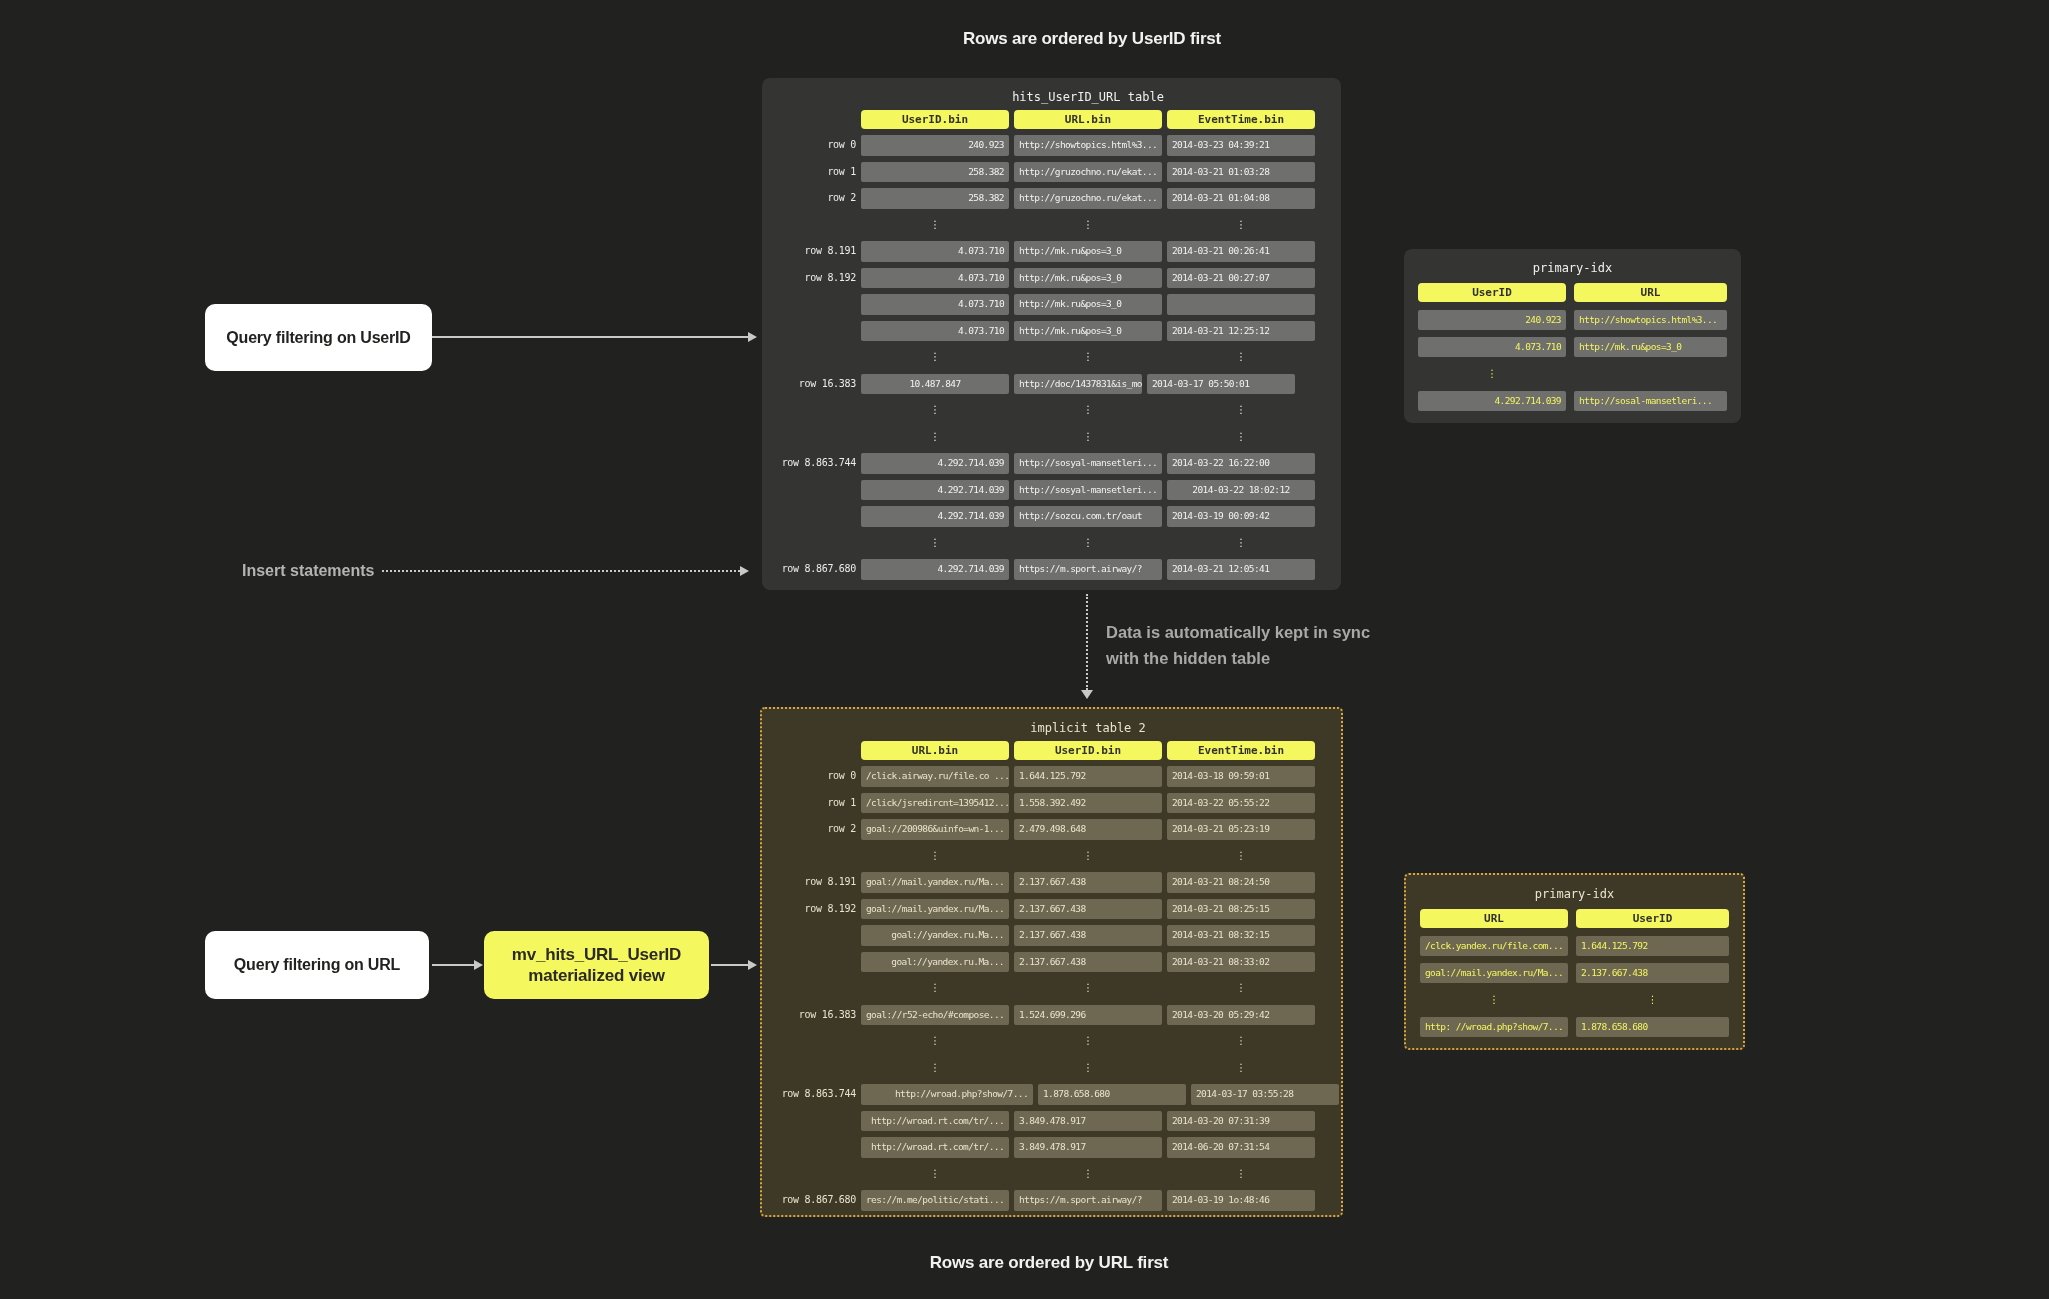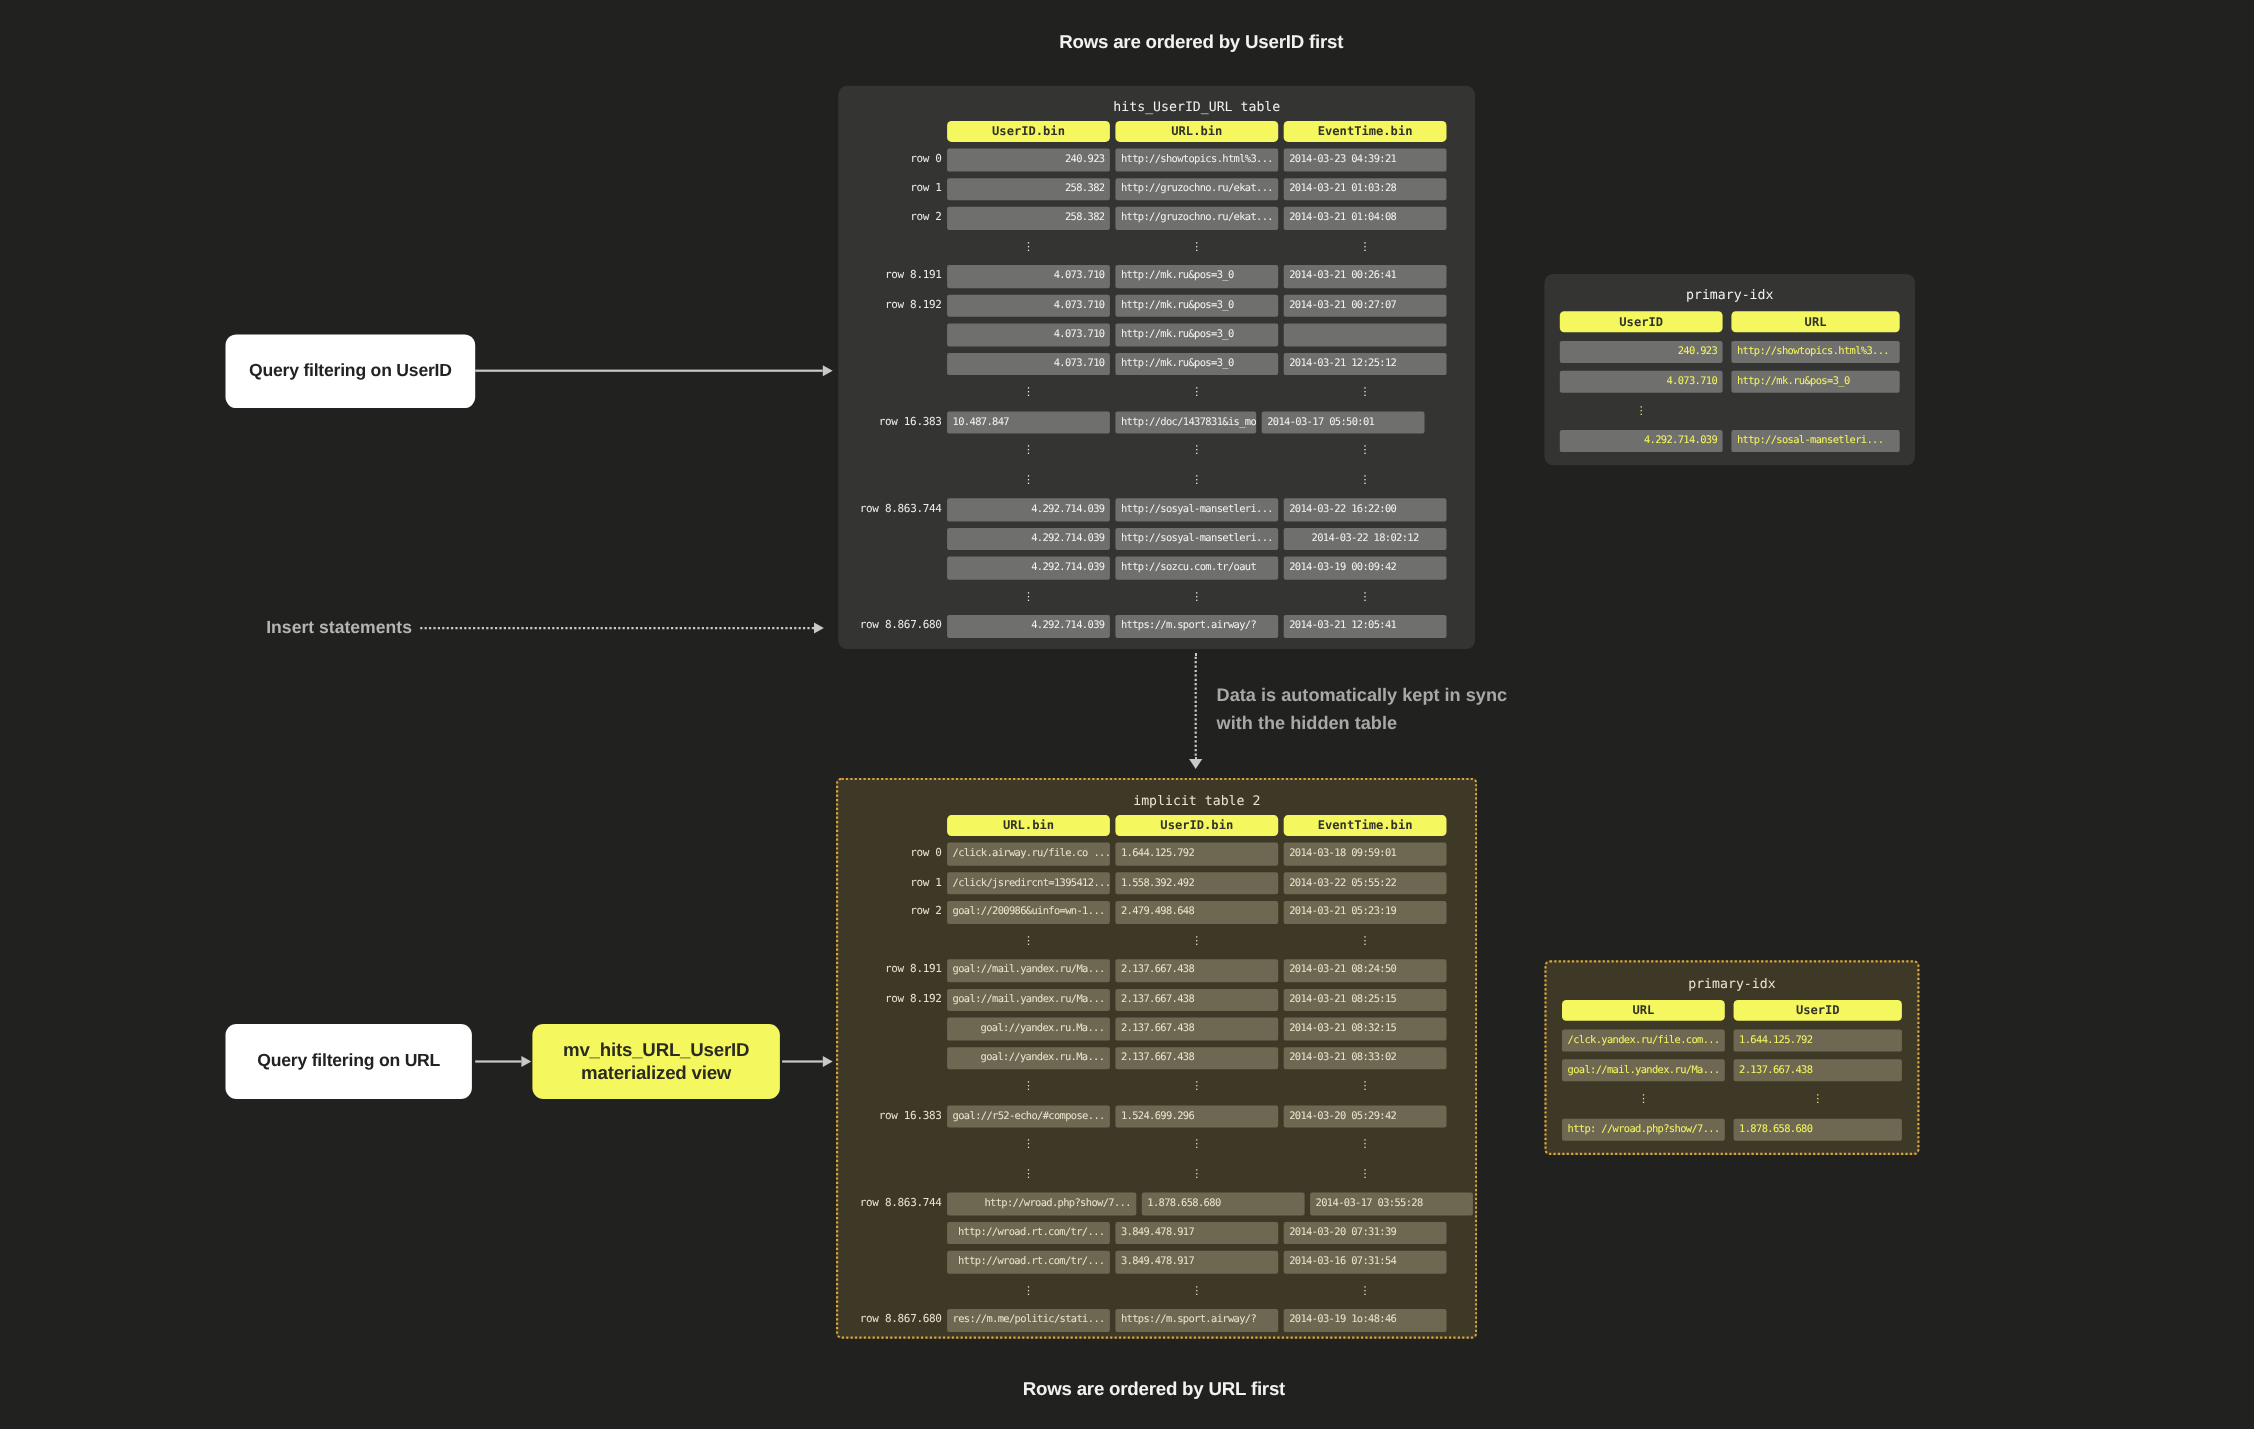--- a/index.html
+++ b/index.html
@@ -136,21 +136,21 @@
           <div class="td" style="width: 148px; text-align: left;">2014-03-21 12:25:12</div>
         </div>
         <div class="tr">
           <div class="tl" style="width: 86px;"></div>
           <div class="tdot" style="width: 148px; text-align: right;">⋮</div>
           <div class="tdot" style="width: 148px; text-align: left;">⋮</div>
           <div class="tdot" style="width: 148px; text-align: left;">⋮</div>
         </div>
         <div class="tr">
           <div class="tl" style="width: 86px;">row 16.383</div>
-          <div class="td" style="width: 148px; text-align: left;">10.487.847</div>
+          <div class="td" style="width: 148px; text-align: center;">10.487.847</div>
           <div class="td" style="width: 128px; text-align: left;">http://doc/1437831&amp;is_mo...</div>
           <div class="td" style="width: 148px; text-align: left;">2014-03-17 05:50:01</div>
         </div>
         <div class="tr">
           <div class="tl" style="width: 86px;"></div>
           <div class="tdot" style="width: 148px; text-align: right;">⋮</div>
           <div class="tdot" style="width: 148px; text-align: left;">⋮</div>
           <div class="tdot" style="width: 148px; text-align: left;">⋮</div>
         </div>
         <div class="tr">
@@ -312,21 +312,21 @@
         <div class="tr">
           <div class="tl" style="width: 86px;"></div>
           <div class="td" style="width: 148px; text-align: right;">http://wroad.rt.com/tr/...</div>
           <div class="td" style="width: 148px; text-align: left;">3.849.478.917</div>
           <div class="td" style="width: 148px; text-align: left;">2014-03-20 07:31:39</div>
         </div>
         <div class="tr">
           <div class="tl" style="width: 86px;"></div>
           <div class="td" style="width: 148px; text-align: right;">http://wroad.rt.com/tr/...</div>
           <div class="td" style="width: 148px; text-align: left;">3.849.478.917</div>
-          <div class="td" style="width: 148px; text-align: left;">2014-03-16 07:31:54</div>
+          <div class="td" style="width: 148px; text-align: left;">2014-06-20 07:31:54</div>
         </div>
         <div class="tr">
           <div class="tl" style="width: 86px;"></div>
           <div class="tdot" style="width: 148px; text-align: right;">⋮</div>
           <div class="tdot" style="width: 148px; text-align: left;">⋮</div>
           <div class="tdot" style="width: 148px; text-align: left;">⋮</div>
         </div>
         <div class="tr">
           <div class="tl" style="width: 86px;">row 8.867.680</div>
           <div class="td" style="width: 148px; text-align: right;">res://m.me/politic/stati...</div>

